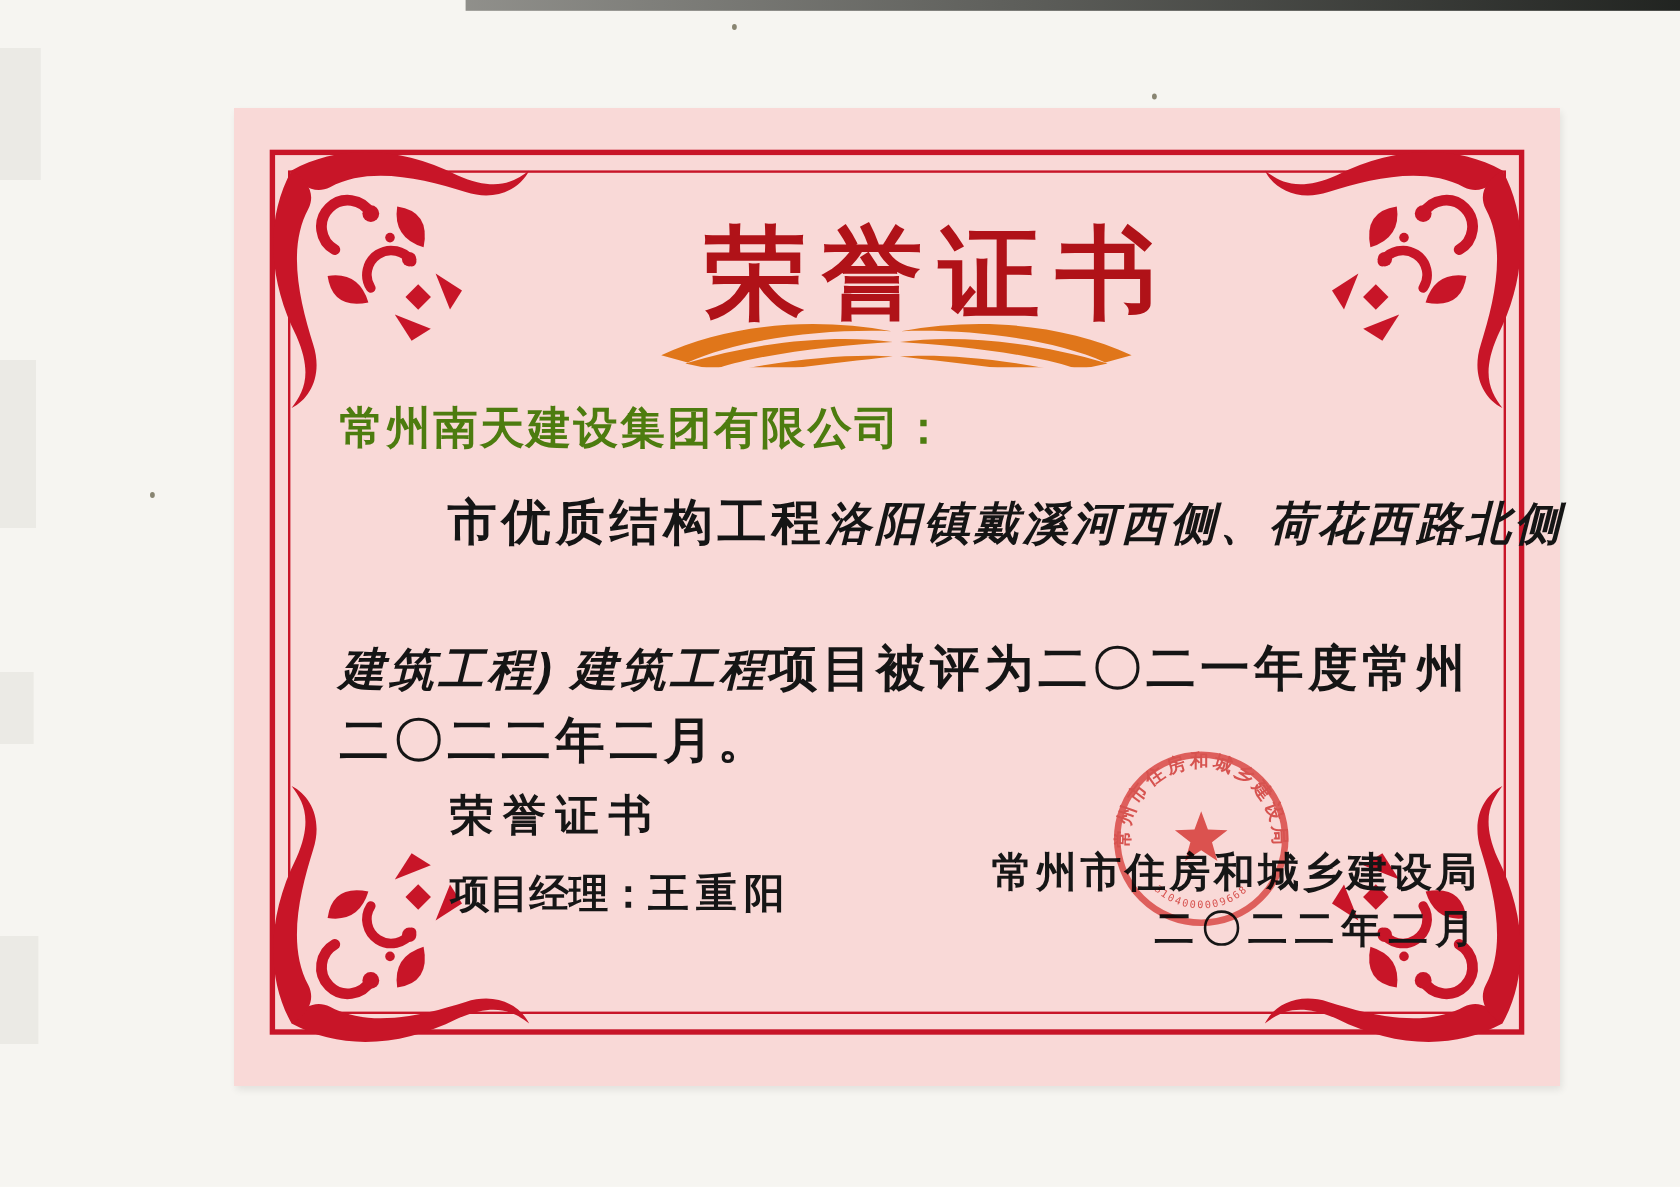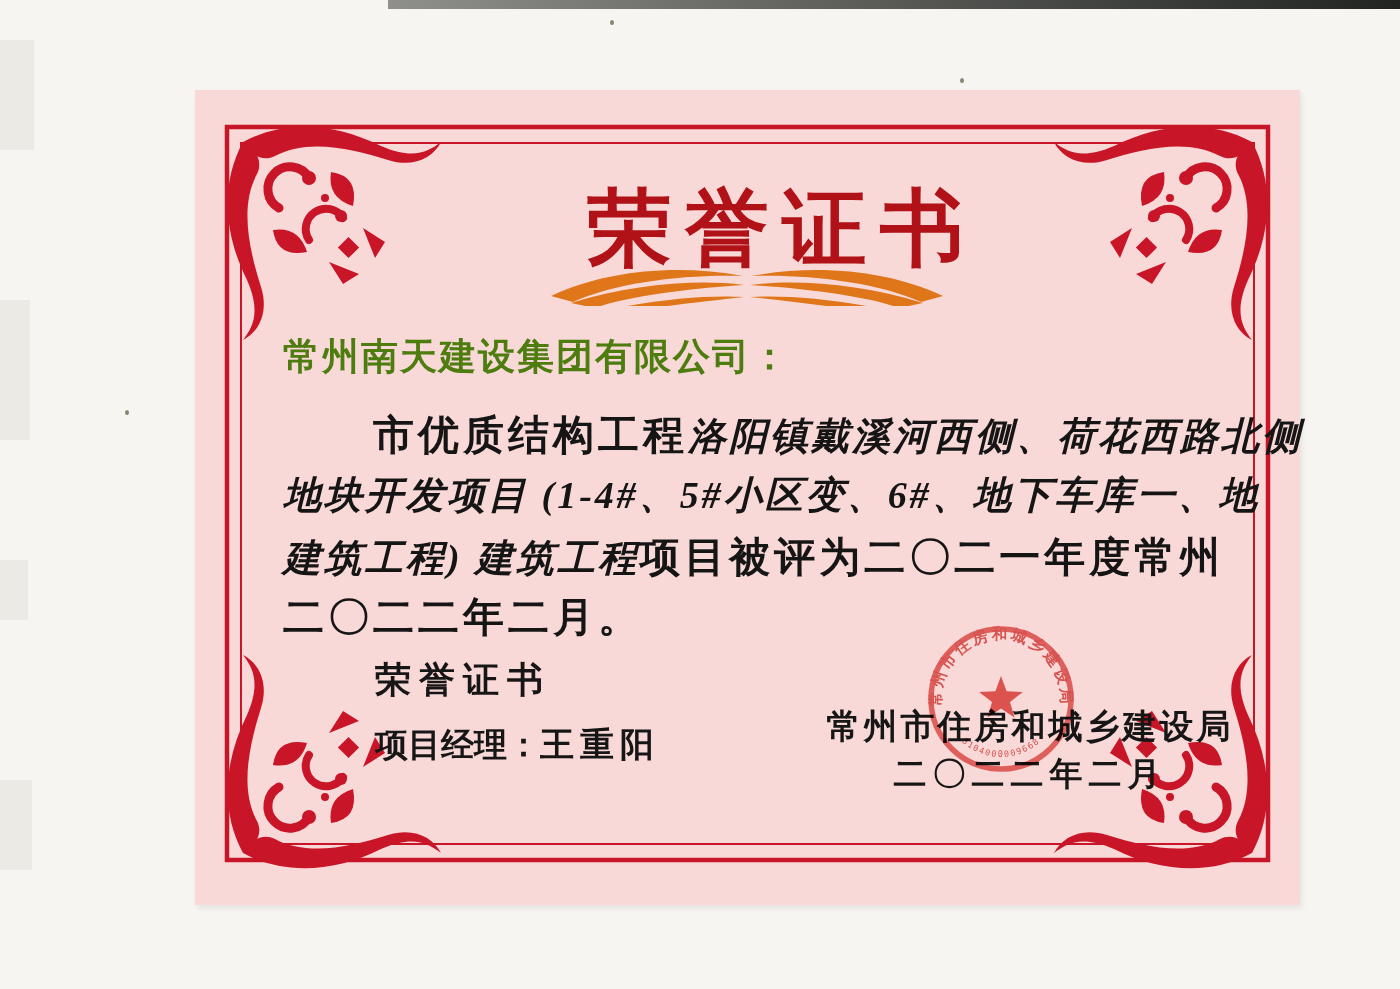--- a/index.html
+++ b/index.html
@@ -35,42 +35,42 @@
   }
   .swoosh{position:absolute;left:352px;top:174px;}
 
   .recipient{
     position:absolute;left:88px;top:242px;
     font-size:37px;font-weight:bold;color:#4d7c0f;
     font-family:"Liberation Sans", sans-serif;letter-spacing:2px;
   }
   .para-line{position:absolute;color:#151515;white-space:nowrap;}
   .tpl{font-family:"Liberation Serif", serif;font-weight:700;font-size:41px;letter-spacing:4px;}
-  .fill{font-family:Liberation Serif, serif;font-style:italic;font-weight:600;font-size:38px;letter-spacing:3px;}
+  .fill{font-family:Liberation Sans, sans-serif;font-style:italic;font-weight:600;font-size:38px;letter-spacing:3px;}
   .l1{left:178px;top:318px;}
   .l2{left:88px;top:380px;}
   .l3{left:88px;top:440px;}
   .l4{left:88px;top:500px;}
 
   .closing{
     position:absolute;left:180px;top:566px;
     font-family:"Liberation Serif", serif;font-weight:700;
     font-size:36px;color:#161616;letter-spacing:8px;
   }
   .manager{position:absolute;left:180px;top:632px;color:#161616;white-space:nowrap;}
   .manager .label{font-family:"Liberation Sans", sans-serif;font-weight:bold;font-size:33px;}
   .manager .name{font-family:"Liberation Serif", serif;font-weight:700;font-size:34px;letter-spacing:6px;}
 
   .issuer{
     position:absolute;left:630px;top:614px;width:410px;text-align:center;
     font-family:"Liberation Serif", serif;font-weight:700;
     font-size:34px;color:#161616;letter-spacing:3px;white-space:nowrap;
   }
   .date{
-    position:absolute;left:630px;top:662px;width:410px;text-align:center;
+    position:absolute;left:630px;top:662px;width:410px;text-align:right;
     font-family:"Liberation Serif", serif;font-weight:700;
     font-size:33px;color:#161616;letter-spacing:6px;white-space:nowrap;
   }
   .seal{position:absolute;left:716px;top:519px;mix-blend-mode:multiply;opacity:.88;}
 </style>
 </head>
 <body>
 
 <div class="streak-top"></div>
 <div class="band b1"></div>
@@ -131,21 +131,20 @@
       <path d="M4,32 C60,6 130,0 196,12 C140,10 70,18 26,38 Z"></path>
       <path d="M24,39 C86,20 150,15 197,21 C150,24 84,31 48,44 Z"></path>
       <path d="M70,44 C120,34 165,31 197,33 C162,37 115,42 88,47 Z"></path>
     </g>
   </svg>
 
   <div class="recipient">常州南天建设集团有限公司：</div>
 
   <div class="para-line l1"><span class="tpl">市优质结构工程</span><span class="fill">洛阳镇戴溪河西侧、荷花西路北侧</span></div>
 
-  <div class="para-line l2"><span class="fill">地块开发项目 (1-4#、5#小区变、6#、地下车库一、地</span></div>
 
   <div class="para-line l3"><span class="fill">建筑工程) 建筑工程</span><span class="tpl">项目被评为二〇二一年度常州</span></div>
 
   <div class="para-line l4"><span class="tpl">二〇二二年二月。</span></div>
 
   <div class="closing">荣誉证书</div>
 
   <div class="manager"><span class="label">项目经理：</span><span class="name">王重阳</span></div>
 
   <div class="issuer">常州市住房和城乡建设局</div>

